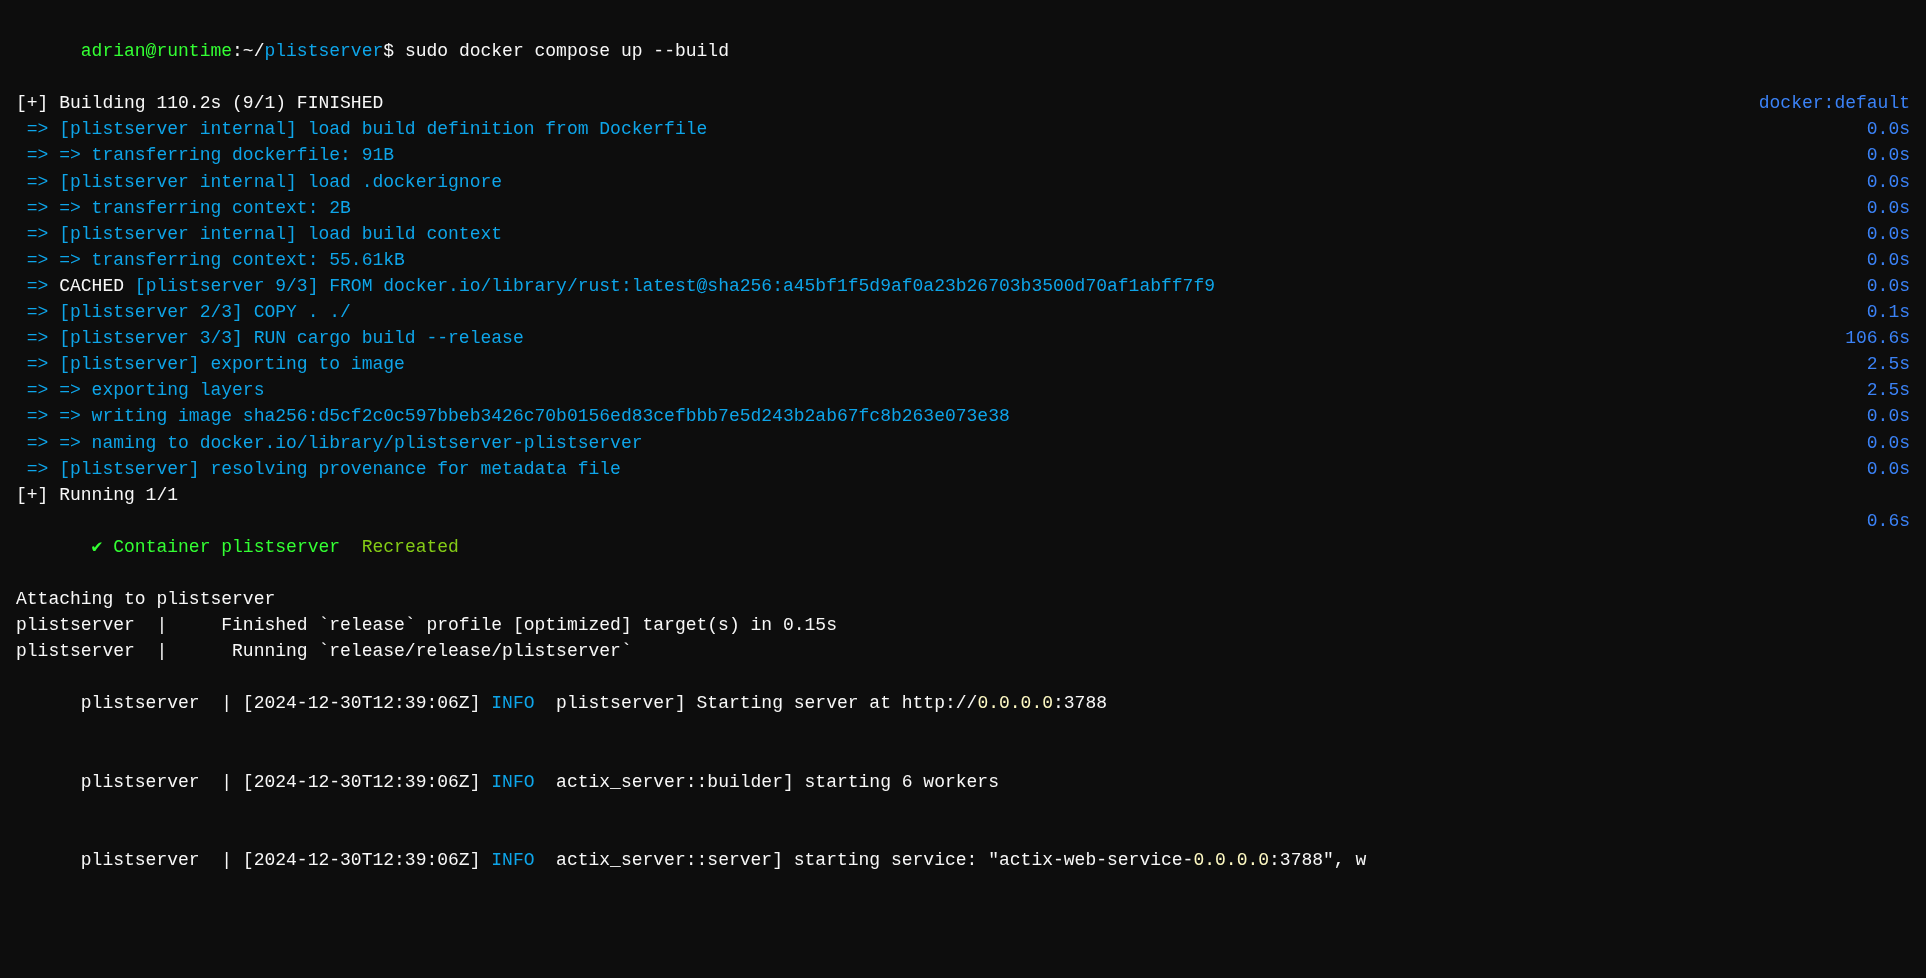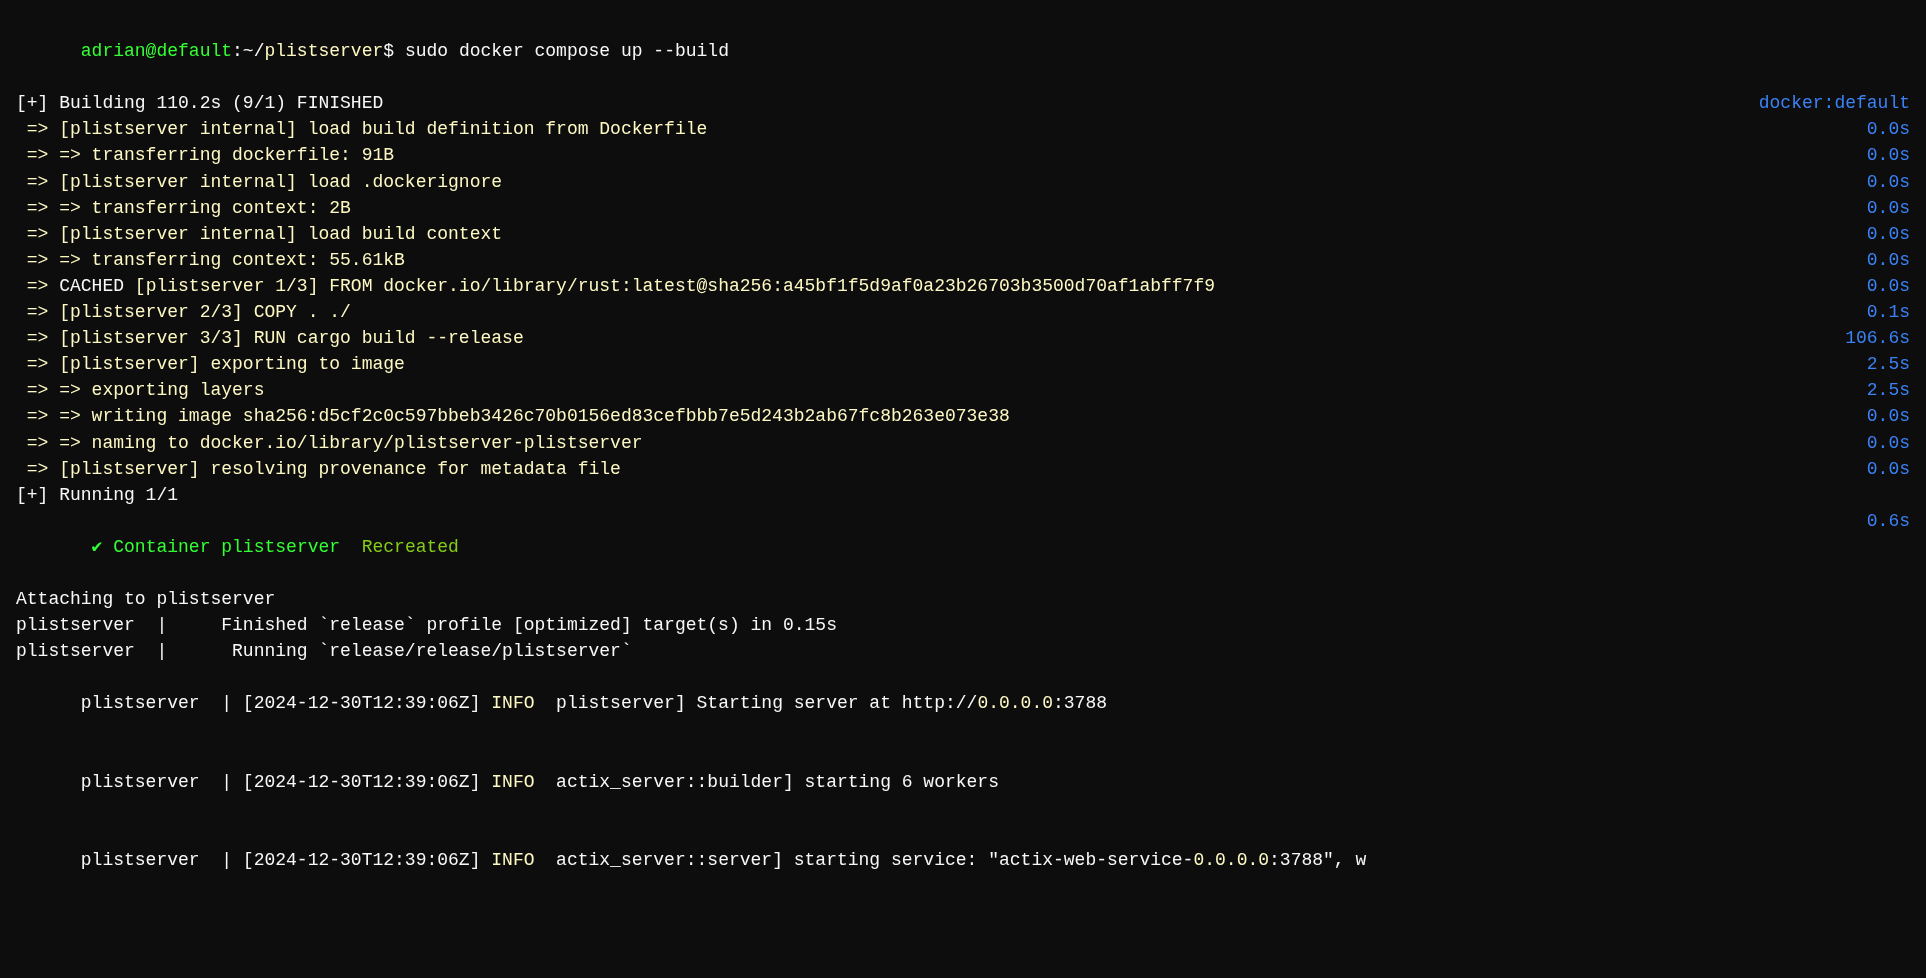--- a/index.html
+++ b/index.html
@@ -33,34 +33,34 @@
     .line-left {
       flex: 1;
     }
 
     .line-right {
       color: #3b82f6;
       padding-left: 20px;
       flex-shrink: 0;
     }
 
-    .cyan { color: #fef9c3; }
+    .cyan { color: #0ea5e9; }
     .green { color: #84cc16; }
     .bright-green { color: #33ff33; }
     .white { color: #f8f8f8; }
     .blue { color: #fef9c3; }
   </style>
 </head>
 <body>
 
 <div class="terminal">
 
   <div class="line">
     <span class="line-left">
-      <span class="bright-green">adrian@default</span><span class="white">:~/</span><span class="cyan">plistserver</span><span class="white">$ sudo docker compose up --build</span>
+      <span class="bright-green">adrian@runtime</span><span class="white">:~/</span><span class="cyan">plistserver</span><span class="white">$ sudo docker compose up --build</span>
     </span>
   </div>
 
   <div class="line">
     <span class="line-left white">[+] Building 110.2s (9/1) FINISHED</span>
     <span class="line-right">docker:default</span>
   </div>
 
   <div class="line">
     <span class="line-left cyan"> =&gt; [plistserver internal] load build definition from Dockerfile</span>
@@ -87,21 +87,21 @@
     <span class="line-left cyan"> =&gt; [plistserver internal] load build context</span>
     <span class="line-right">0.0s</span>
   </div>
 
   <div class="line">
     <span class="line-left cyan"> =&gt; =&gt; transferring context: 55.61kB</span>
     <span class="line-right">0.0s</span>
   </div>
 
   <div class="line">
-    <span class="line-left"><span class="cyan"> =&gt; </span><span class="white">CACHED</span><span class="cyan"> [plistserver 1/3] FROM docker.io/library/rust:latest@sha256:a45bf1f5d9af0a23b26703b3500d70af1abff7f9</span></span>
+    <span class="line-left"><span class="cyan"> =&gt; </span><span class="white">CACHED</span><span class="cyan"> [plistserver 9/3] FROM docker.io/library/rust:latest@sha256:a45bf1f5d9af0a23b26703b3500d70af1abff7f9</span></span>
     <span class="line-right">0.0s</span>
   </div>
 
   <div class="line">
     <span class="line-left cyan"> =&gt; [plistserver 2/3] COPY . ./</span>
     <span class="line-right">0.1s</span>
   </div>
 
   <div class="line">
     <span class="line-left cyan"> =&gt; [plistserver 3/3] RUN cargo build --release</span>

